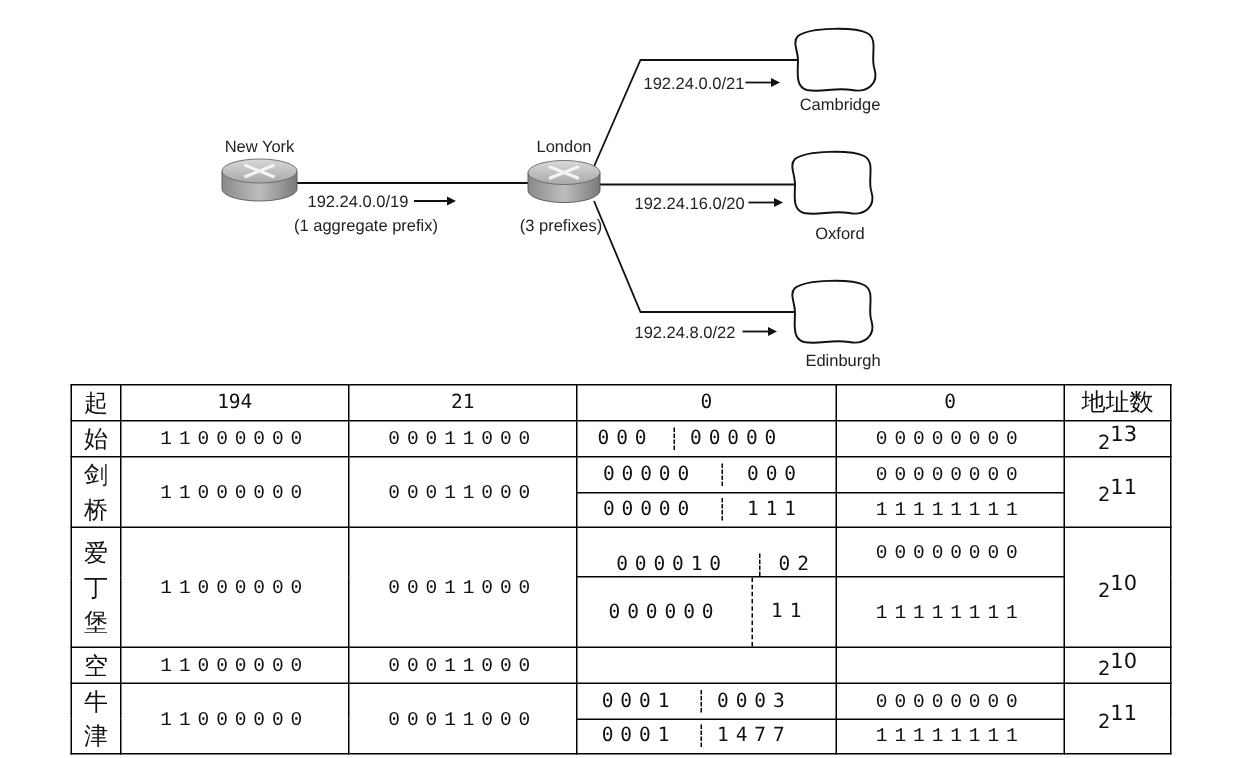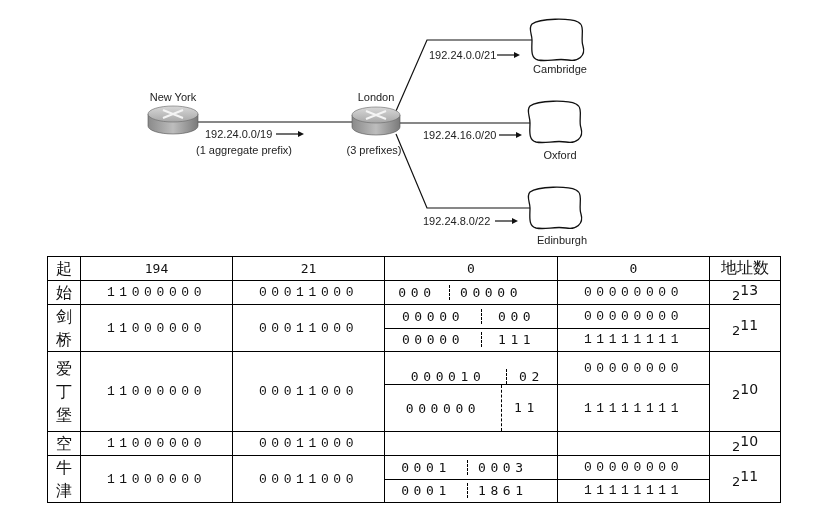--- a/index.html
+++ b/index.html
@@ -202,19 +202,19 @@
       <span class="seg right" style="padding-left:10px;">0003</span>
     </div>
         </td>
     <td class="bits"><span class="bitstr">00000000</span></td>
     <td class="count" rowspan="2"><span>2</span><sup>11</sup></td>
   </tr>
   <tr>
     <td class="split">
           <div class="split-wrap" style="justify-content:flex-start;">
       <span class="seg" style="width:66px;">0001</span>
-      <span class="seg right" style="padding-left:10px;">1861</span>
+      <span class="seg right" style="padding-left:10px;">1477</span>
     </div>
         </td>
     <td class="bits"><span class="bitstr">11111111</span></td>
   </tr>
 </tbody>
   </table>
 
 </body></html>

